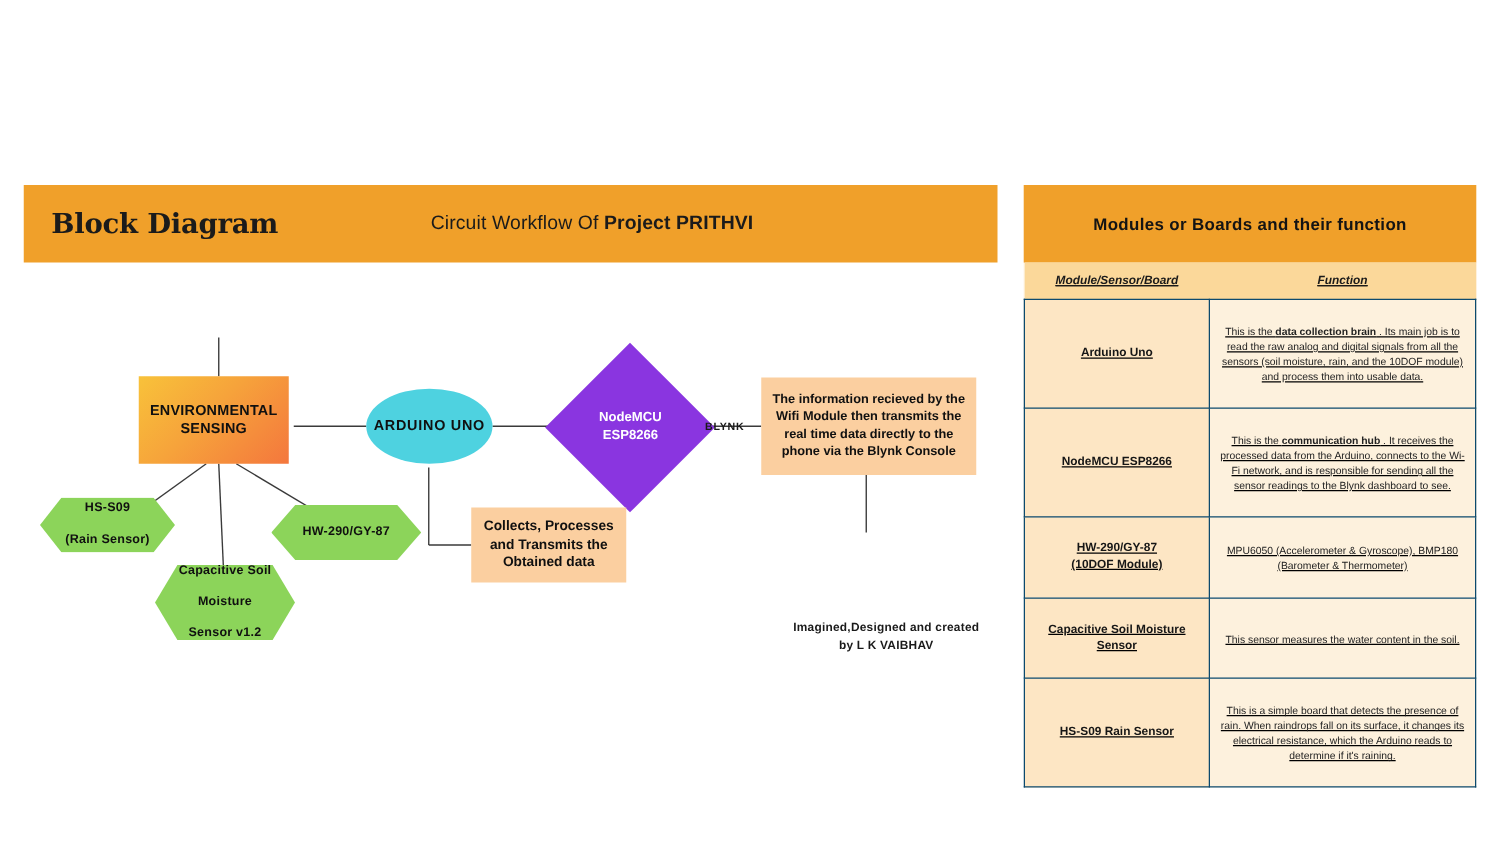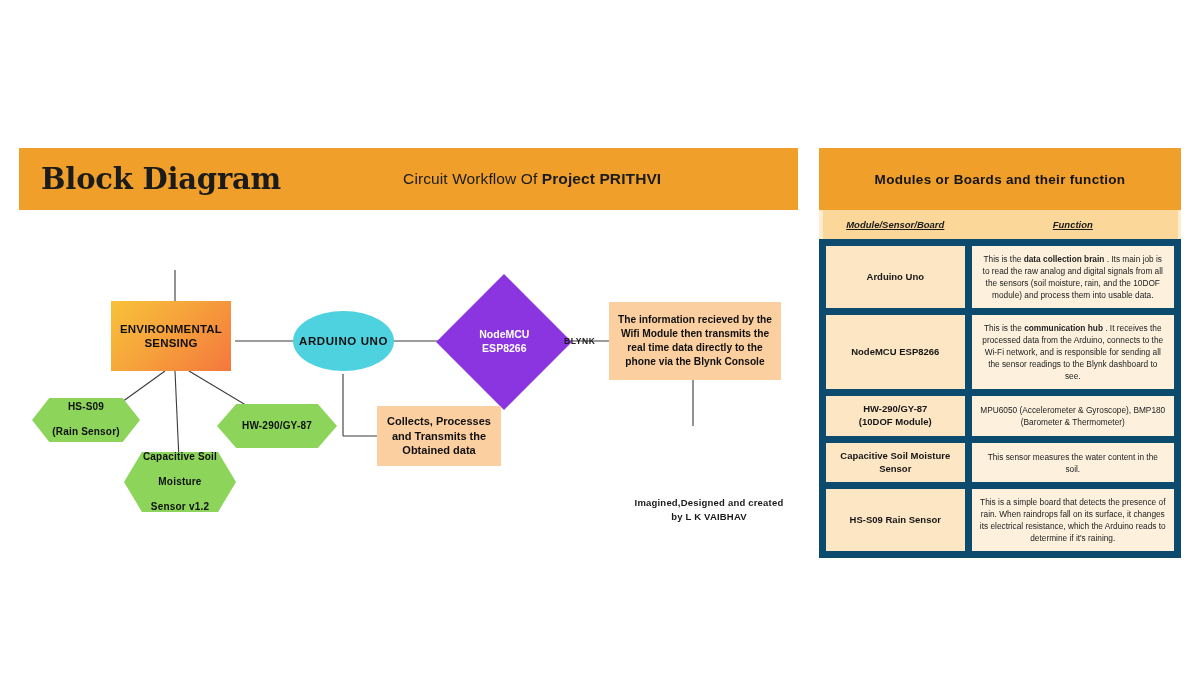--- a/index.html
+++ b/index.html
@@ -19,21 +19,21 @@
     background: #ffffff;
   }
   #header-bar {
     position: absolute; left: 0; top: 0; width: 779px; height: 62px;
     background: #f0a02a;
     display: flex; align-items: center;
   }
   #block-title {
     font-family: "DejaVu Serif", serif;
     font-weight: bold;
-    font-size: 29px;
+    font-size: 22px;
     color: #1b1b1b;
     margin-left: 22px;
     letter-spacing: -0.2px;
   }
   #subtitle {
     font-size: 15.5px;
     color: #1b1b1b;
     margin-left: 122px;
     letter-spacing: 0.1px;
   }
@@ -139,36 +139,37 @@
     display: flex; align-items: center; justify-content: center;
     text-align: center;
   }
   #right-header-title {
     font-size: 13.5px; font-weight: bold; color: #141414; letter-spacing: 0.3px;
   }
   table#mod-table {
     width: 100%;
     border-collapse: collapse;
     table-layout: fixed;
+    text-decoration: underline;
   }
   #mod-table th {
     background: #fbd89a;
     font-size: 9.5px;
     font-weight: bold;
     color: #1a1a1a;
     text-decoration: underline;
     padding: 9px 4px;
     font-style: italic;
   }
   #mod-table th.c1 { width: 41%; }
   #mod-table th.c2 { width: 59%; }
   #mod-table td {
-    border: 7px solid #0c4a6e;
+    border: 1px solid #0c4a6e;
     vertical-align: middle;
-    padding: 7px 8px;
+    padding: 19px 8px;
   }
   #mod-table td.mod {
     background: #fde6c4;
     font-size: 9.5px;
     font-weight: bold;
     text-align: center;
     color: #161616;
     line-height: 1.35;
   }
   #mod-table td.fn {

